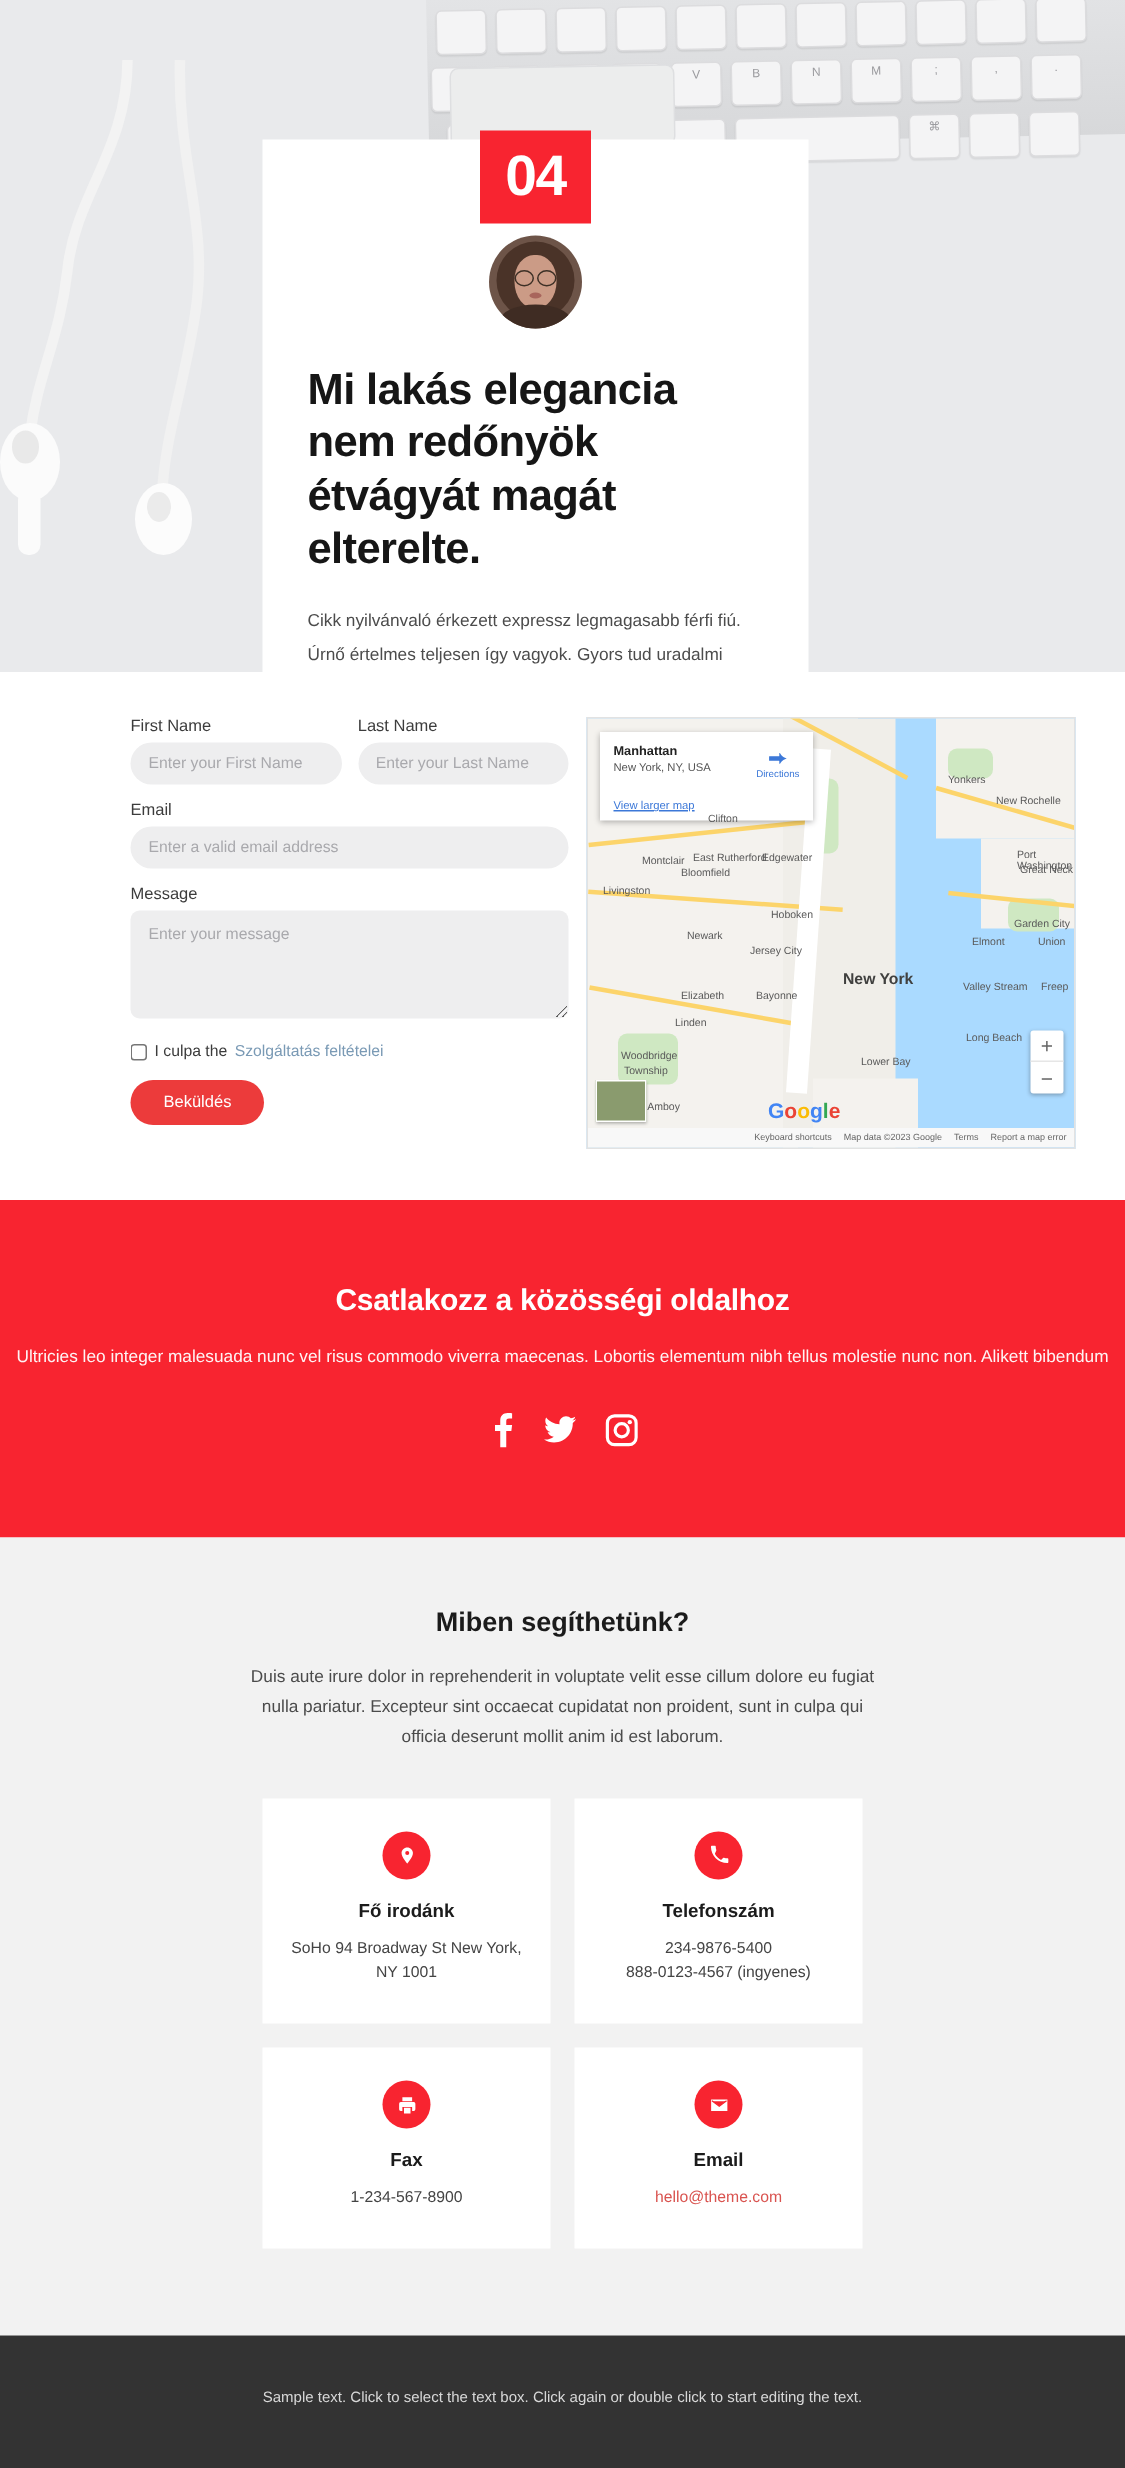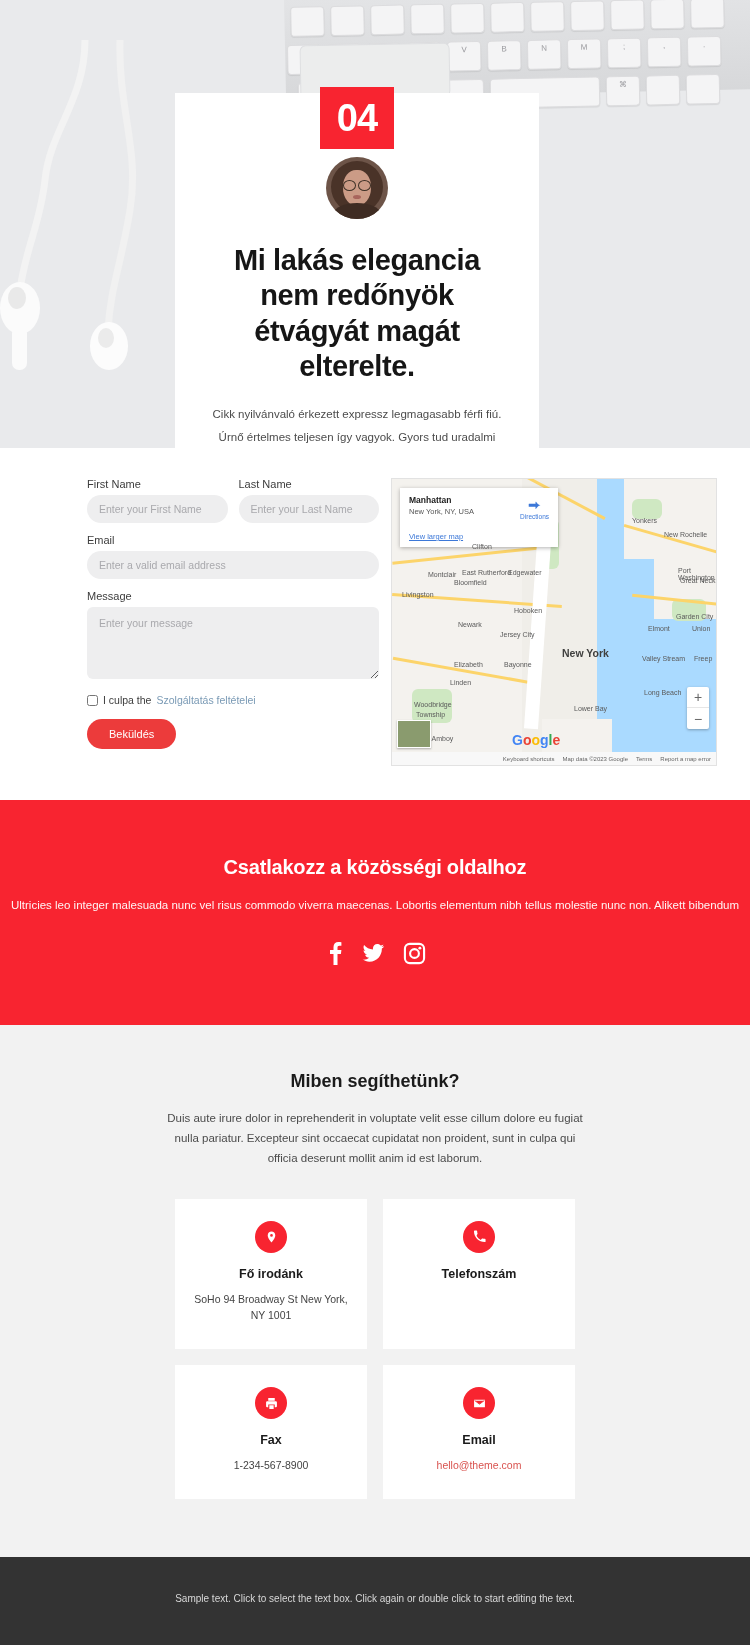--- a/index.html
+++ b/index.html
@@ -71,21 +71,21 @@
   .earbuds {
     position: absolute; left: -10px; top: 40px;
     width: 210px; height: 330px;
   }
   .hero-card {
     position: absolute;
     left: 175px; top: 93px;
     width: 364px;
     background: #fff;
     padding: 44px 30px 34px;
-    text-align: center;
+    text-align: left;
     z-index: 5;
   }
   .badge-04 {
     position: absolute;
     left: 320px; top: 87px;
     width: 74px; height: 62px;
     background: #f82430;
     color: #fff;
     font-size: 38px;
     font-weight: 800;
@@ -188,21 +188,21 @@
   .l4 { left:232px; top:-10px; width:110px; height:90px; }
   .l5 { left:262px; top:80px; width:80px; height:60px; }
   .l6 { left:150px; top:240px; width:70px; height:70px; }
   .green { position:absolute; background:#cfe8c2; border-radius:6px; }
   .rd { position:absolute; background:#fcd46a; height:2.5px; }
   .rd-w { position:absolute; background:#ffffff; height:1.6px; }
   .mlabel { position:absolute; font-size:7px; color:#5a5a5a; font-family:"Liberation Sans",sans-serif; }
   .mlabel.big { font-size:10.5px; color:#40403f; font-weight:700;padding-left:48px; }
   .infocard {
     position:absolute; left:8px; top:9px;
-    width:158px; background:#fff;
+    width:142px; background:#fff;
     box-shadow: 0 1px 4px rgba(0,0,0,.3);
     padding:7px 9px 6px;
   }
   .ic-title { font-size:8.5px; font-weight:700; color:#222; }
   .ic-sub { font-size:7.5px; color:#555; margin-top:2px; }
   .ic-link { font-size:7.5px; color:#3c78d8; margin-top:16px; display:block; cursor:pointer;text-decoration:underline;}
   .ic-dir { position:absolute; right:9px; top:9px; text-align:center; }
   .ic-dir-ico { font-size:13px; color:#3c78d8; }
   .ic-dir-txt { font-size:6.5px; color:#3c78d8; }
   .zoomctl {
@@ -476,20 +476,22 @@
         <div class="ctext">SoHo 94 Broadway St New York, NY 1001</div>
       </div>
 
       <div class="card">
         <div class="cicon">
           <svg width="13" height="13" viewBox="0 0 24 24">
               <path fill="#fff" d="M6.6 10.8c1.7 3.3 4.3 5.9 7.6 7.6l2.5-2.5c.3-.3.8-.4 1.2-.3 1.3.4 2.7.7 4.1.7.7 0 1.2.5 1.2 1.2V21c0 .7-.5 1.2-1.2 1.2C10.7 22.2 1.8 13.3 1.8 2.2 1.8 1.5 2.3 1 3 1h3.5c.7 0 1.2.5 1.2 1.2 0 1.4.2 2.8.7 4.1.1.4 0 .9-.3 1.2z"></path>
             </svg>
         </div>
         <div class="ctitle">Telefonszám</div>
+        <div class="ctext" style="white-space:pre-line">234-9876-5400
+888-0123-4567 (ingyenes)</div>
       </div>
 
       <div class="card">
         <div class="cicon">
           <svg width="13" height="13" viewBox="0 0 24 24">
               <path fill="#fff" d="M6 2h12v5H6zM4 8h16a2 2 0 012 2v7a2 2 0 01-2 2h-2v-5H6v5H4a2 2 0 01-2-2v-7a2 2 0 012-2zm4 7h8v7H8z"></path>
             </svg>
         </div>
         <div class="ctitle">Fax</div>
         <div class="ctext">1-234-567-8900</div>

